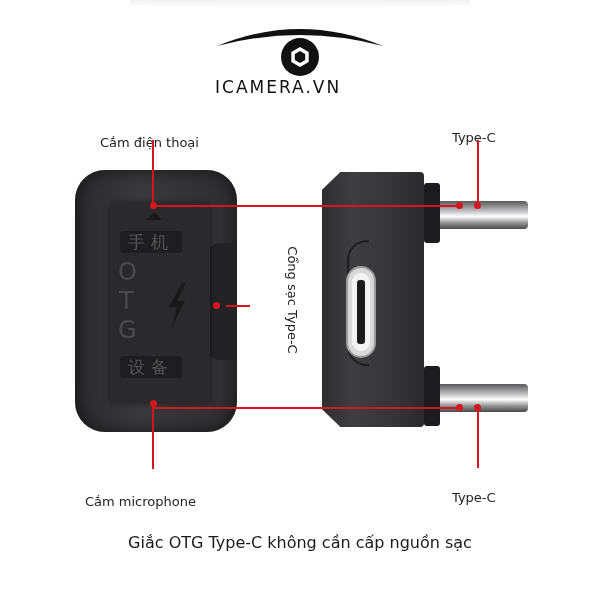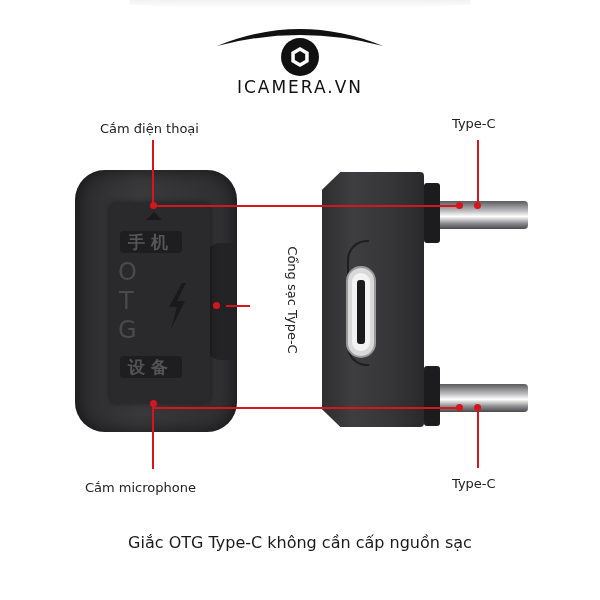--- a/index.html
+++ b/index.html
@@ -10,26 +10,26 @@
     }
     .abs { position: absolute; }
     .topfade {
       left: 130px; top: 0; width: 340px; height: 8px;
       background: linear-gradient(#f1f1f1, #ffffff);
       border-radius: 0 0 50% 50%;
     }
     .logo-arc { left: 215px; top: 20px; }
     .logo-lens { left: 280px; top: 37px; }
     .logo-text {
-      left: 215px; top: 77px; width: 170px; text-align: center;
+      left: 215px; top: 77px; width: 170px; text-align: left;
       font-family: "DejaVu Sans", sans-serif; font-size: 17px;
       letter-spacing: 2px; color: #111; font-weight: normal;
     }
     .label {
-      font-size: 13px; color: #222; white-space: nowrap;
+      font-size: 13px; color: #222; white-space: nowrap; margin-top: 14px;
     }
     .caption {
       left: 0; width: 600px; top: 533px; text-align: center;
       font-size: 16px; color: #1a1a1a;
     }
     .vlabel {
       left: 292px; top: 300px; transform: translate(-50%, -50%) rotate(90deg);
       font-size: 13px; color: #222; white-space: nowrap;
     }
     .device-front {
@@ -43,21 +43,21 @@
       background: #2a2a2c; border-radius: 6px;
       box-shadow: 0 0 6px rgba(0,0,0,0.5);
     }
     .side-slot {
       left: 205px; top: 243px; width: 30px; height: 117px;
       background: #232325; border-radius: 16px 0 0 16px;
     }
     .cn-box {
       background: #1e1e20; color: #555; font-size: 17px;
       width: 62px; height: 22px; border-radius: 4px;
-      text-align: center; line-height: 22px; letter-spacing: 6px; font-weight: bold;
+      text-align: center; line-height: 22px; letter-spacing: 6px;
     }
     .otg-letter { color: #4a4a4c; font-size: 24px; font-family: "DejaVu Sans", sans-serif; }
     .tri {
       width: 0; height: 0; border-left: 8px solid transparent;
       border-right: 8px solid transparent; border-bottom: 8px solid #1a1a1a;
     }
     .device-side {
       left: 322px; top: 172px; width: 102px; height: 255px;
       background: linear-gradient(90deg, #2e2e30, #3e3e41 30%, #353537 70%, #2a2a2c);
       border-radius: 4px;

